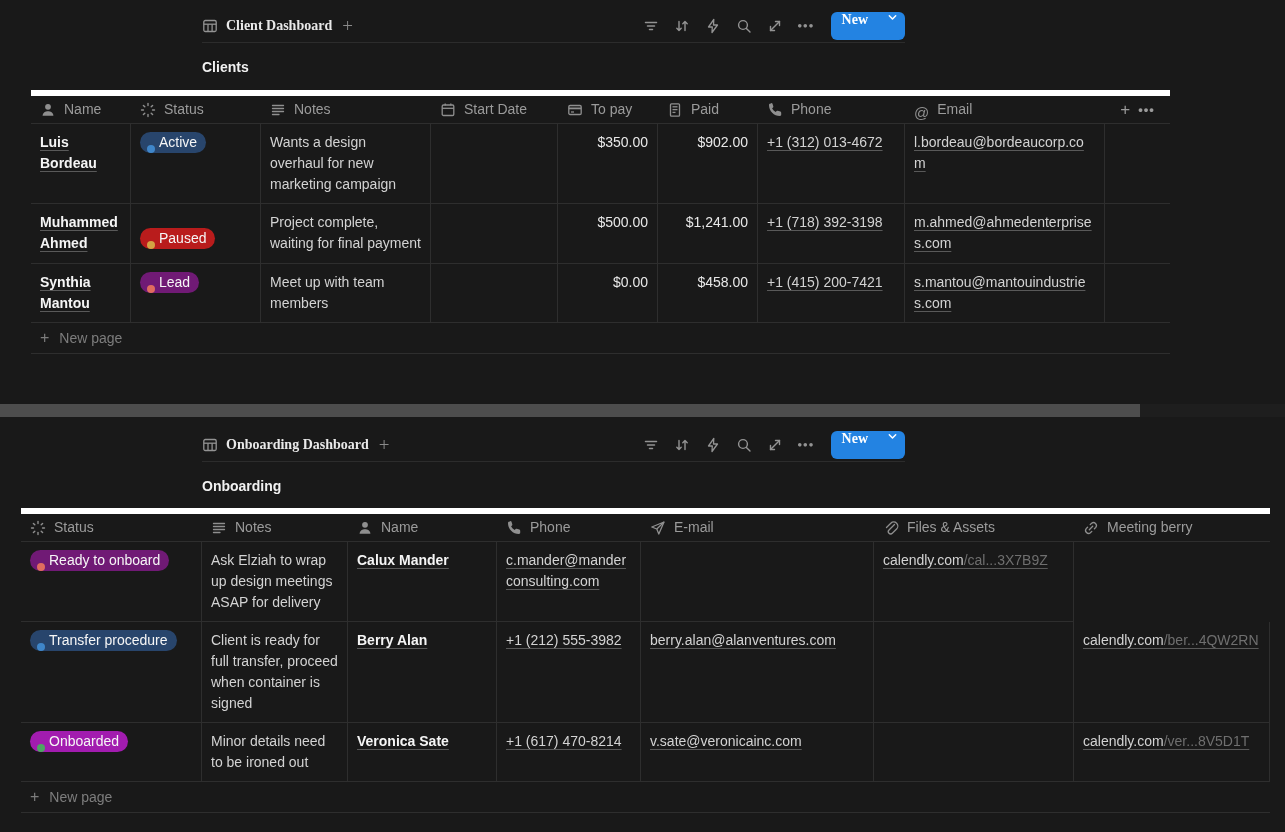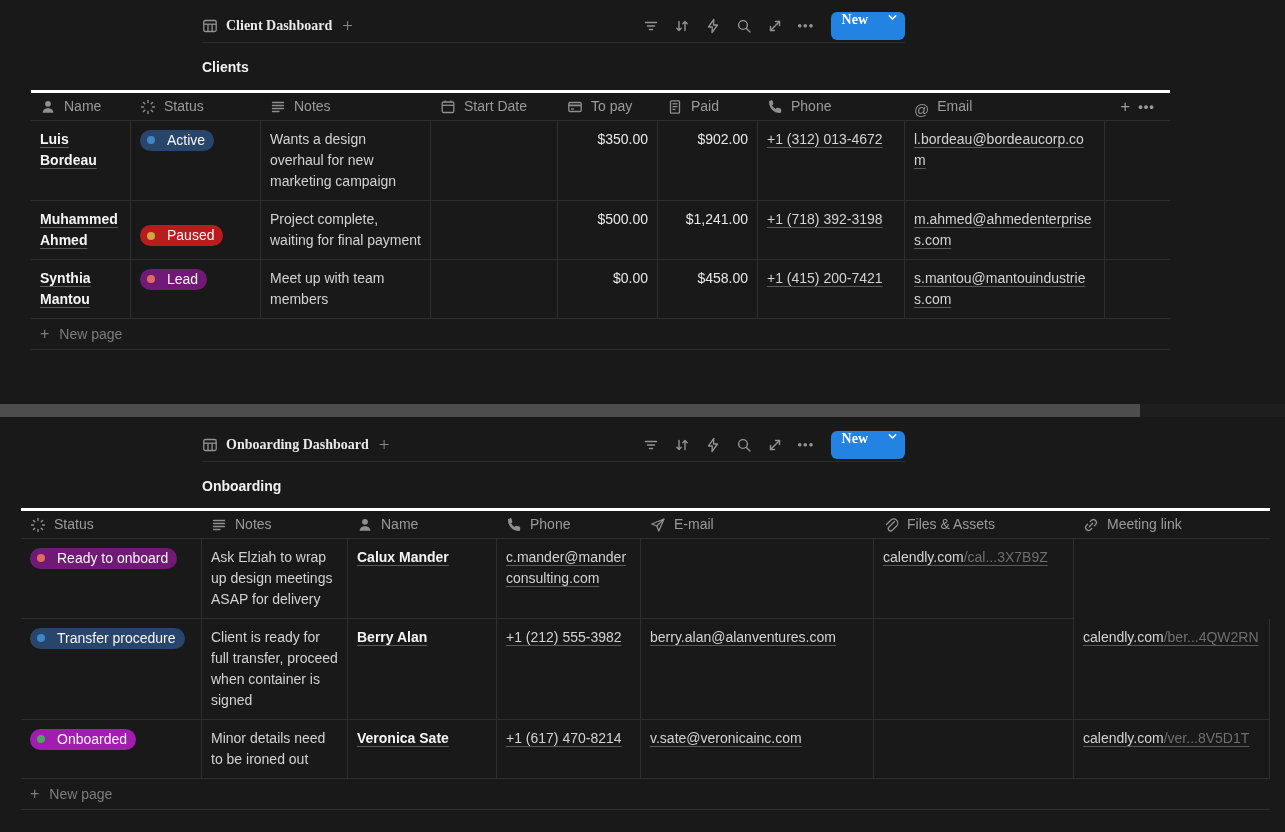--- a/index.html
+++ b/index.html
@@ -46,41 +46,41 @@
   .t2 { left:21px; top:508px; width:1249px; }
   .t1row { display:grid; grid-template-columns:100px 130px 170px 127px 100px 100px 147px 200px 65px; }
   .t2row { display:grid; grid-template-columns:181px 146px 149px 144px 233px 200px 196px; }
 
   .cell {
     padding:8px 9px; line-height:21px;
     border-bottom:1px solid #2e2e2e; border-right:1px solid #2e2e2e;
     color:#d3d3d3; overflow:hidden;
   }
   .t1row .cell:last-child { border-right:none; }
-  .head { border-top:3px solid #ffffff; }
+  .head { border-top:6px solid #ffffff; }
   .head .cell {
     border-right:none; color:#9b9b9b; display:flex; align-items:center; gap:8px;
     padding:4px 9px; height:28px; font-size:14px; cursor:pointer;
   }
   .hicon { color:#8f8f8f; width:16px; height:16px; flex:0 0 auto; }
   .head .at { font-size:15px; width:auto; }
   .plus-cell { display:flex; align-items:center; justify-content:center; gap:16px; color:#8f8f8f; }
   .plus-cell .sym { cursor:pointer; font-size:17px; }
   .dots { letter-spacing:1px; font-size:13px; font-weight:700; cursor:pointer; }
 
   .name-cell { font-weight:700; color:#f5f5f5; }
   .uline { text-decoration:underline; text-decoration-color:rgba(255,255,255,0.28); text-underline-offset:3px; text-decoration-thickness:1px; }
   .money { text-align:right; color:#e8e8e8; }
   .email-cell { word-break:break-all; }
   .phone-cell { white-space:nowrap; }
   .link-cell { white-space:nowrap; }
   .link-rest { color:#6f6f6f; }
 
   .pill {
-    display:inline-flex; align-items:center; gap:12px;
+    display:inline-flex; align-items:flex-end; gap:4px;
     height:21px; padding:0 9px 0 7px; border-radius:11px;
     font-size:14px; color:#f6f6f6; white-space:nowrap;
   }
   .dot { width:8px; height:8px; border-radius:50%; flex:0 0 auto; }
   .pill.blue   { background:#28456c; }  .pill.blue .dot   { background:#3f86c9; }
   .pill.yellow { background:#b91c1c;margin-top:16px; }  .pill.yellow .dot { background:#d4a343; }
   .pill.red    { background:#701a75; }  .pill.red .dot    { background:#e06c5f; }
   .pill.green  { background:#a21caf; }  .pill.green .dot  { background:#4ca662; }
 
   .newpage {
@@ -421,21 +421,21 @@
       <span>Files &amp; Assets</span>
     </div>
     <div class="cell">
       <span class="hicon">
           <svg viewBox="0 0 16 16" width="16" height="16" fill="none" stroke="currentColor" stroke-width="1.3" stroke-linecap="round">
             <path d="M6.3 9.7 L9.7 6.3"></path>
             <path d="M7.2 4.6 L8.6 3.2 a3 3 0 0 1 4.2 4.2 L11.4 8.8"></path>
             <path d="M8.8 11.4 L7.4 12.8 a3 3 0 0 1-4.2-4.2 L4.6 7.2"></path>
           </svg>
         </span>
-      <span>Meeting link</span>
+      <span>Meeting berry</span>
     </div>
   </div>
 
   <div class="t2row">
     <div class="cell"><span class="pill red">
           <span class="dot"></span>
           <span>Ready to onboard</span>
         </span></div>
     <div class="cell"><span>Ask Elziah to wrap up design meetings ASAP for delivery</span></div>
     <div class="cell name-cell"><span class="uline">Calux Mander</span></div>

